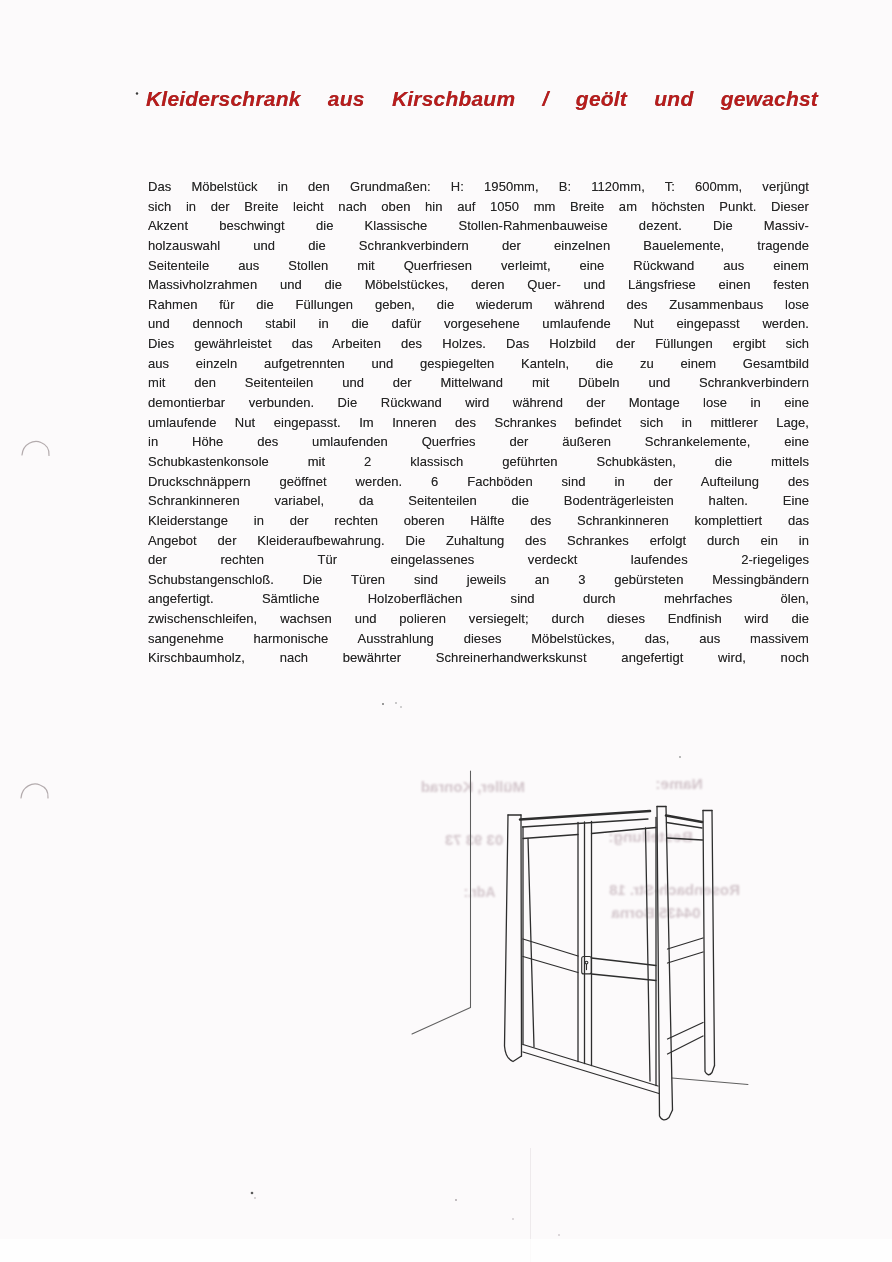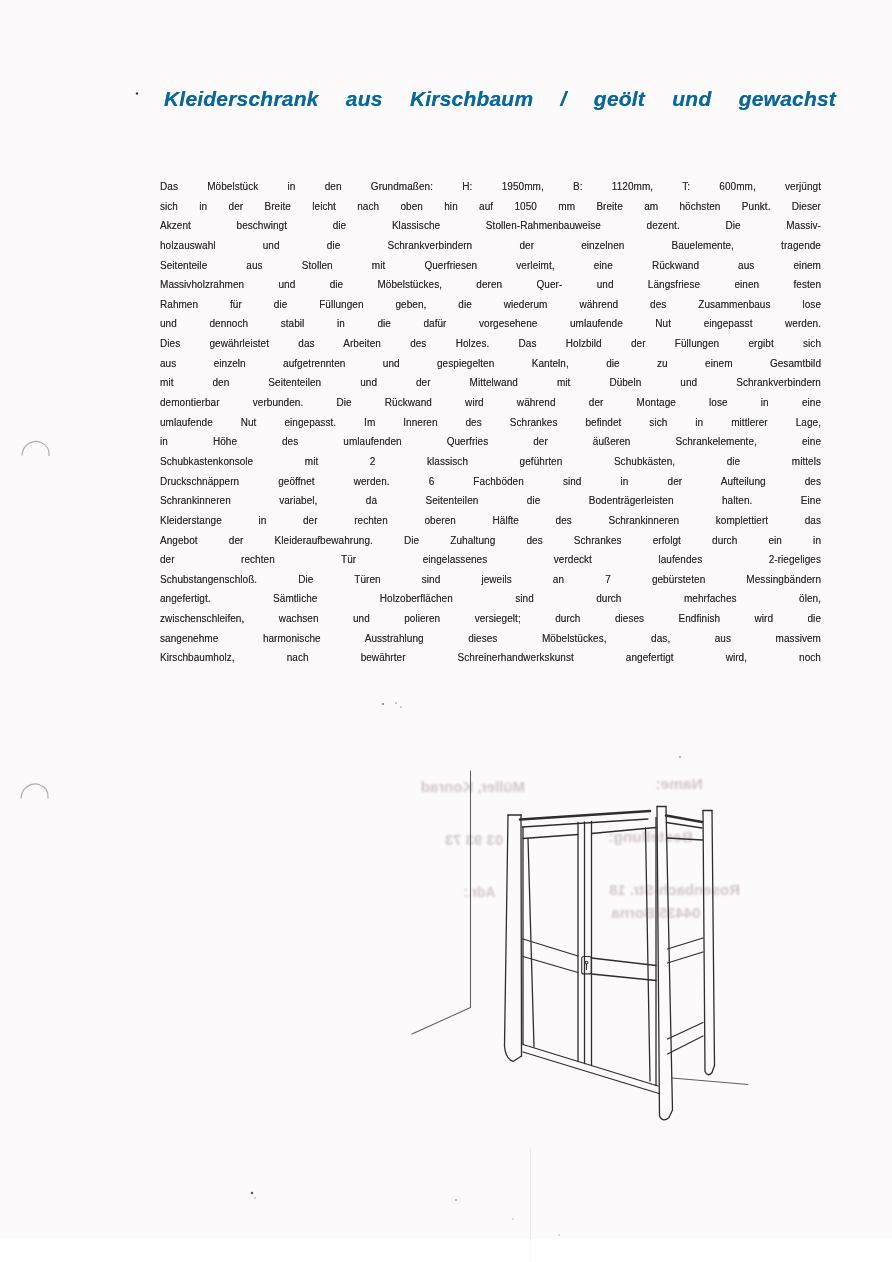--- a/index.html
+++ b/index.html
@@ -5,28 +5,27 @@
   html,body{margin:0;padding:0;background:#d9d9d9;}
   .page{
     position:relative;width:892px;height:1262px;margin:0 auto;
     background:#fcfafb;overflow:hidden;
     font-family:"Liberation Sans",sans-serif;
   }
   .title{
     position:absolute;left:146px;top:86px;width:672px;height:27px;
     font-family:"Liberation Sans",sans-serif;
     font-style:italic;font-weight:700;font-size:21px;line-height:26px;
-    color:#0369a1;letter-spacing:.2px;
+    color:#b91c1c;letter-spacing:.2px;
     text-align:justify;text-align-last:justify;
     text-shadow:0 0 .4px rgba(20,20,20,.55);
-    margin-left:18px;
   }
   .para{
-    position:absolute;left:160px;top:177px;width:661px;
-    color:#262626;font-size:10px;letter-spacing:.05px;word-spacing:.5px;
+    position:absolute;left:148px;top:177px;width:661px;
+    color:#262626;font-size:13px;letter-spacing:.05px;word-spacing:.5px;
     text-shadow:0 0 .35px rgba(38,38,38,.5);
   }
   .pline{
     height:19.65px;line-height:19.65px;overflow:visible;
     text-align:justify;text-align-last:justify;
   }
   .pline.last{text-align-last:left;}
   .bleed{
     position:absolute;transform:scaleX(-1);filter:blur(.8px);
     color:#8e6f7c;opacity:.38;font-weight:700;font-size:15px;
@@ -71,21 +70,21 @@
       <div class="pline">mit den Seitenteilen und der Mittelwand mit Dübeln und Schrankverbindern</div>
       <div class="pline">demontierbar verbunden. Die Rückwand wird während der Montage lose in eine</div>
       <div class="pline">umlaufende Nut eingepasst. Im Inneren des Schrankes befindet sich in mittlerer Lage,</div>
       <div class="pline">in Höhe des umlaufenden Querfries der äußeren Schrankelemente, eine</div>
       <div class="pline">Schubkastenkonsole mit 2 klassisch geführten Schubkästen, die mittels</div>
       <div class="pline">Druckschnäppern geöffnet werden. 6 Fachböden sind in der Aufteilung des</div>
       <div class="pline">Schrankinneren variabel, da Seitenteilen die Bodenträgerleisten halten. Eine</div>
       <div class="pline">Kleiderstange in der rechten oberen Hälfte des Schrankinneren komplettiert das</div>
       <div class="pline">Angebot der Kleideraufbewahrung. Die Zuhaltung des Schrankes erfolgt durch ein in</div>
       <div class="pline">der rechten Tür eingelassenes verdeckt laufendes 2-riegeliges</div>
-      <div class="pline">Schubstangenschloß. Die Türen sind jeweils an 7 gebürsteten Messingbändern</div>
+      <div class="pline">Schubstangenschloß. Die Türen sind jeweils an 3 gebürsteten Messingbändern</div>
       <div class="pline">angefertigt. Sämtliche Holzoberflächen sind durch mehrfaches ölen,</div>
       <div class="pline">zwischenschleifen, wachsen und polieren versiegelt; durch dieses Endfinish wird die</div>
       <div class="pline">sangenehme harmonische Ausstrahlung dieses Möbelstückes, das, aus massivem</div>
       <div class="pline">Kirschbaumholz, nach bewährter Schreinerhandwerkskunst angefertigt wird, noch</div>
     </div>
 
   <svg class="overlay" width="892" height="1262" viewBox="0 0 892 1262">
 
     <g fill="none" stroke="#b3abad" stroke-width="1.2" stroke-linecap="round">
       <path d="M22,455 C23,443.5 34,439.5 41,442.5 C46,444.5 49.5,449 49,455.5"></path>

